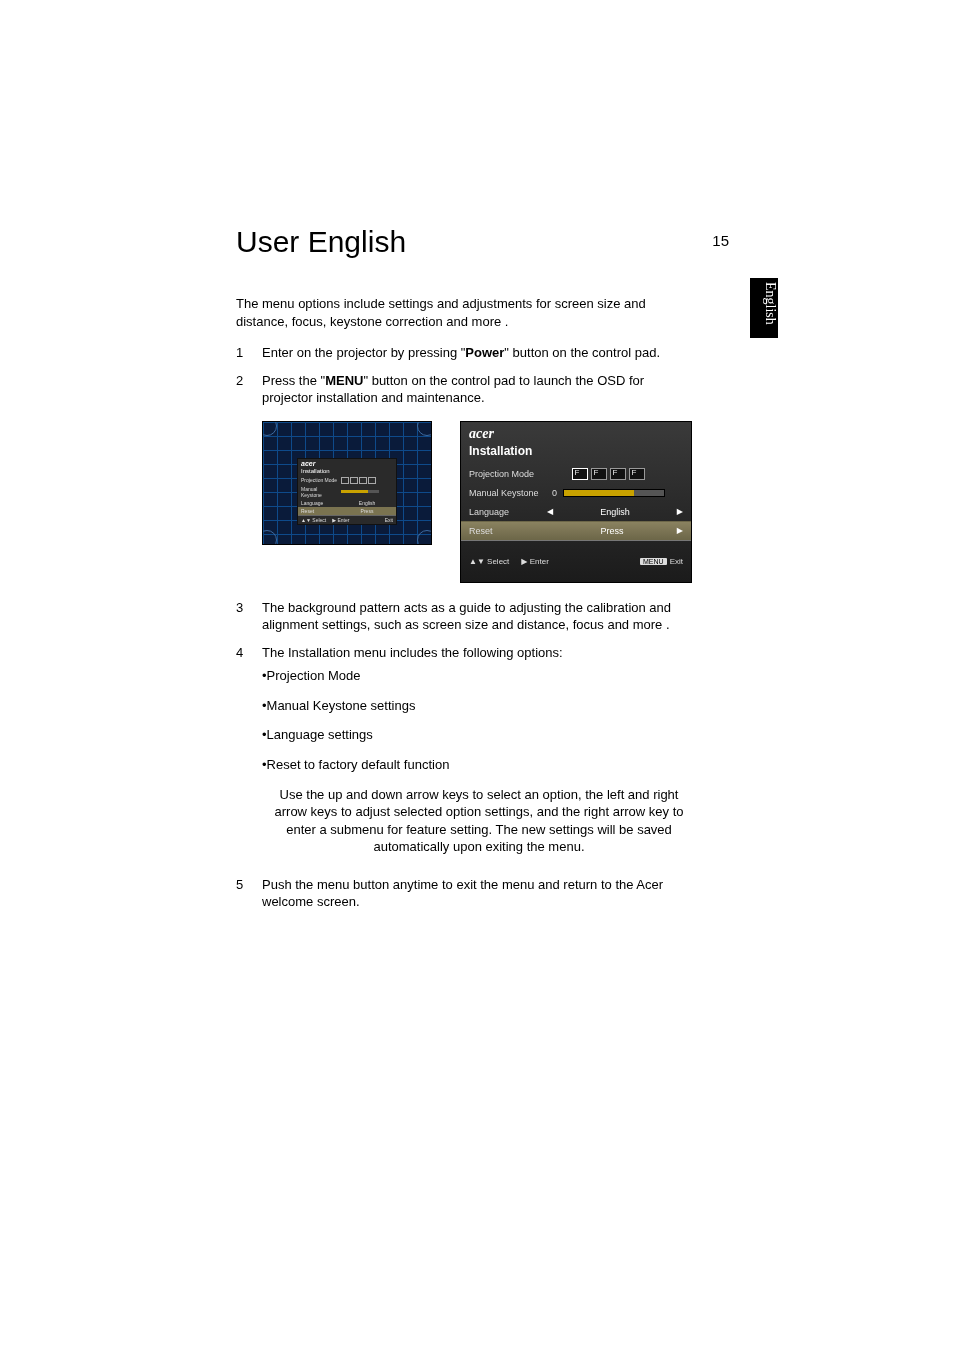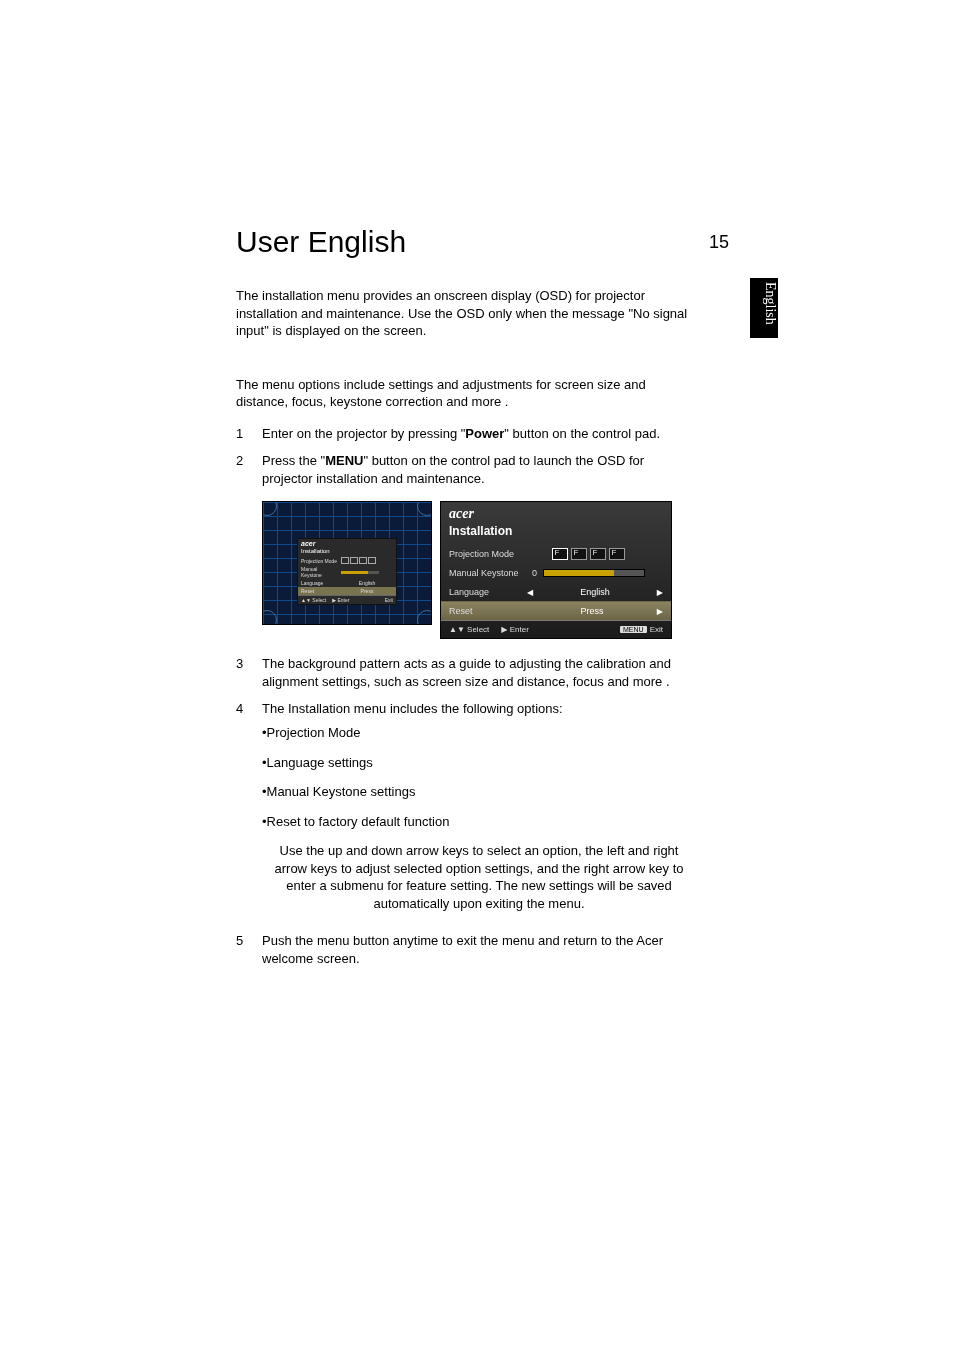--- a/index.html
+++ b/index.html
@@ -14,21 +14,21 @@
   .page {
     position: relative;
     width: 954px;
     padding: 225px 110px 100px 236px;
     box-sizing: border-box;
   }
   .page-number {
     position: absolute;
     top: 232px;
     right: 225px;
-    font-size: 18px;
+    font-size: 15px;
   }
   .side-tab {
     position: absolute;
     top: 278px;
     right: 176px;
     width: 28px;
     height: 60px;
     background: #000;
     color: #fff;
     writing-mode: vertical-rl;
@@ -69,21 +69,21 @@
   }
   ol.steps > li > .num {
     width: 10px;
     flex: 0 0 10px;
   }
   ol.steps > li > .txt {
     flex: 1;
   }
   .figures {
     display: flex;
-    gap: 8px;
+    gap: 28px;
     margin: 10px 0 16px 26px;
   }
   
   .osd {
     width: 230px;
     background: linear-gradient(180deg,#3a3a3a,#1b1b1b);
     border: 1px solid #000;
     color: #fff;
     font-size: 9px;
     font-family: Arial, sans-serif;
@@ -117,21 +117,21 @@
   .osd .row .end { width: 14px; text-align:right;}
   .osd .icons { display:flex; gap:3px;}
   .osd .ico { width:14px;height:10px;border:1px solid #999;position:relative;background:#111;}
   .osd .ico.sel{border-color:#fff;}
   .osd .ico::before{content:"F";position:absolute;left:2px;top:-1px;color:#eee;font-size:8px;}
   .osd .slider { height:6px;background:linear-gradient(90deg,#c9a200 70%,#555 70%);width:100px;border:1px solid #000;}
   .osd .slider-val{width:10px;text-align:right;color:#ddd;margin-right:6px;}
   .osd .lang{color:#fff;}
   .osd .press{color:#fff;}
   .osd .arrow{color:#fff;font-size:8px;}
-  .osd .footer{border-top:1px solid #777;padding:4px 8px;display:flex;gap:12px;color:#ddd;font-size:8px;}
+  .osd .footer{border-top:1px solid #777;padding:16px 8px;display:flex;gap:12px;color:#ddd;font-size:8px;}
   .osd .footer .sp{flex:1;}
   .osd .menu-badge{background:#ddd;color:#000;padding:0 3px;border-radius:1px;font-size:7px;margin-right:3px;}
   
   .fig1 {
     width: 168px;
     height: 122px;
     background: #0a1b3a;
     background-image:
       linear-gradient(#0e4a8a 1px, transparent 1px),
       linear-gradient(90deg,#0e4a8a 1px, transparent 1px);
@@ -166,21 +166,20 @@
 </head>
 <body>
 
 <div class="page">
   <div class="page-number">15</div>
   <div class="side-tab">English</div>
 
   <div class="content">
     <h1>User English</h1>
 
-    <p>The installation menu provides an onscreen display (OSD) for projector installation and maintenance. Use the OSD only when the message "No signal input" is displayed on the screen.</p>
     <p class="gap-above">The menu options include settings and adjustments for screen size and distance, focus, keystone correction and more .</p>
 
     <ol class="steps">
       <li>
         <span class="num">1</span>
         <span class="txt">
           <span>Enter on the projector by pressing "</span><b>Power</b><span>" button on the control pad.</span>
         </span>
       </li>
       <li>
@@ -275,22 +274,22 @@
       <li>
         <span class="num">3</span>
         <span class="txt">The background pattern acts as a guide to adjusting the calibration and alignment settings, such as screen size and distance, focus and more .</span>
       </li>
       <li>
         <span class="num">4</span>
         <span class="txt">
           <div>The Installation menu includes the following options:</div>
           <div class="bullets">
             <div class="b">•Projection Mode</div>
+            <div class="b">•Manual Keystone settings</div>
             <div class="b">•Language settings</div>
-            <div class="b">•Manual Keystone settings</div>
             <div class="b">•Reset to factory default function</div>
           </div>
           <div class="sub-p">Use the up and down arrow keys to select an option, the left and right arrow keys to adjust selected option settings, and the right arrow key to enter a submenu for feature setting. The new settings will be saved automatically upon exiting the menu.</div>
         </span>
       </li>
       <li>
         <span class="num">5</span>
         <span class="txt">Push the menu button anytime to exit the menu and return to the Acer welcome screen.</span>
       </li>
     </ol>

